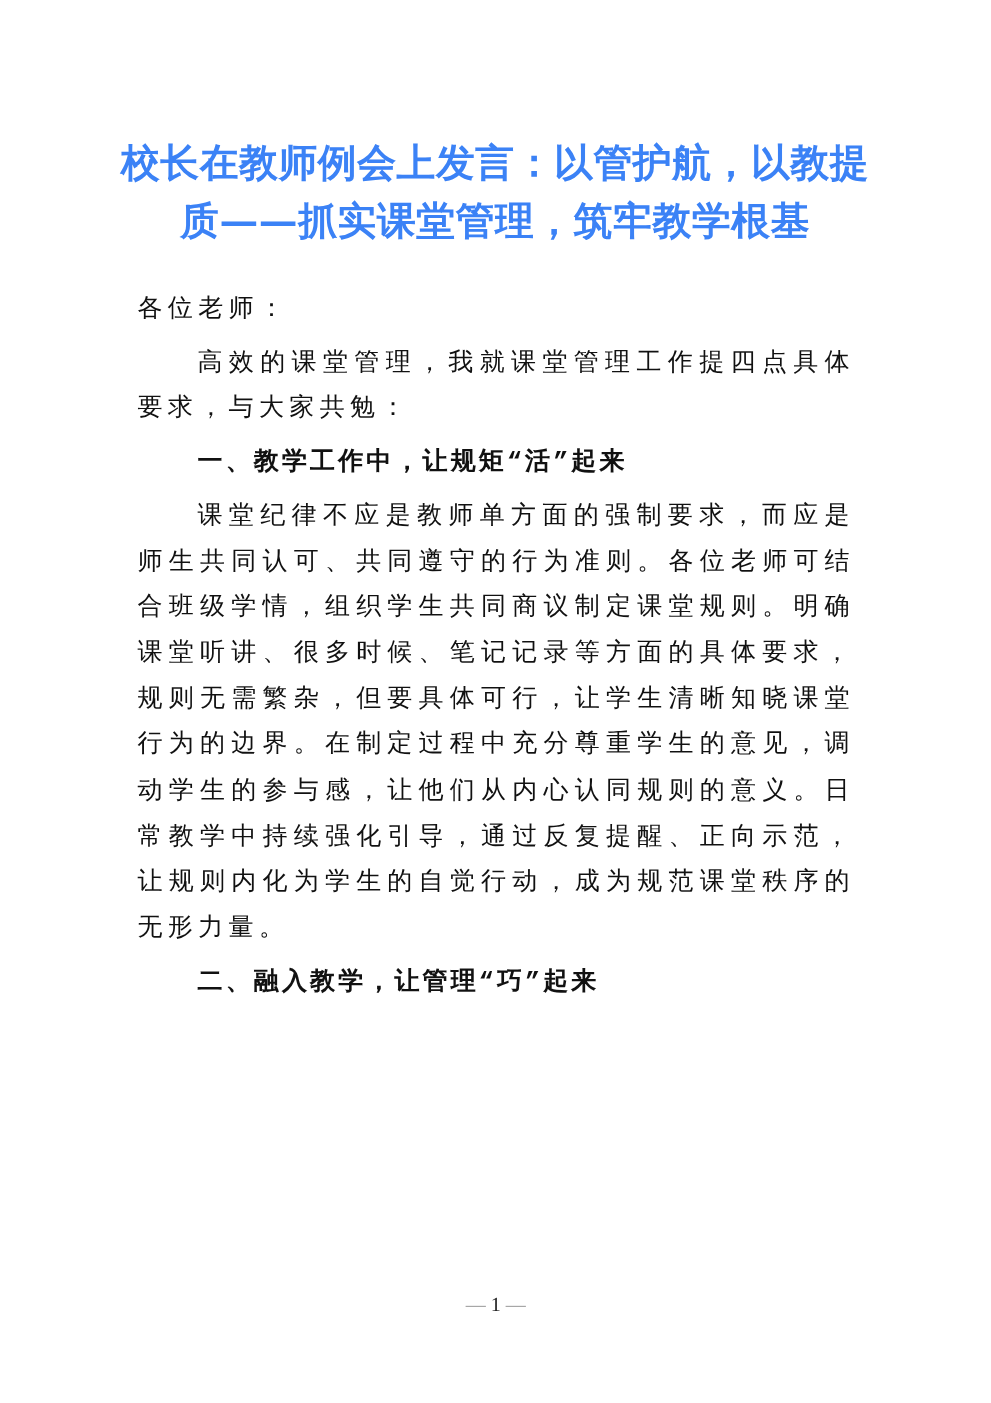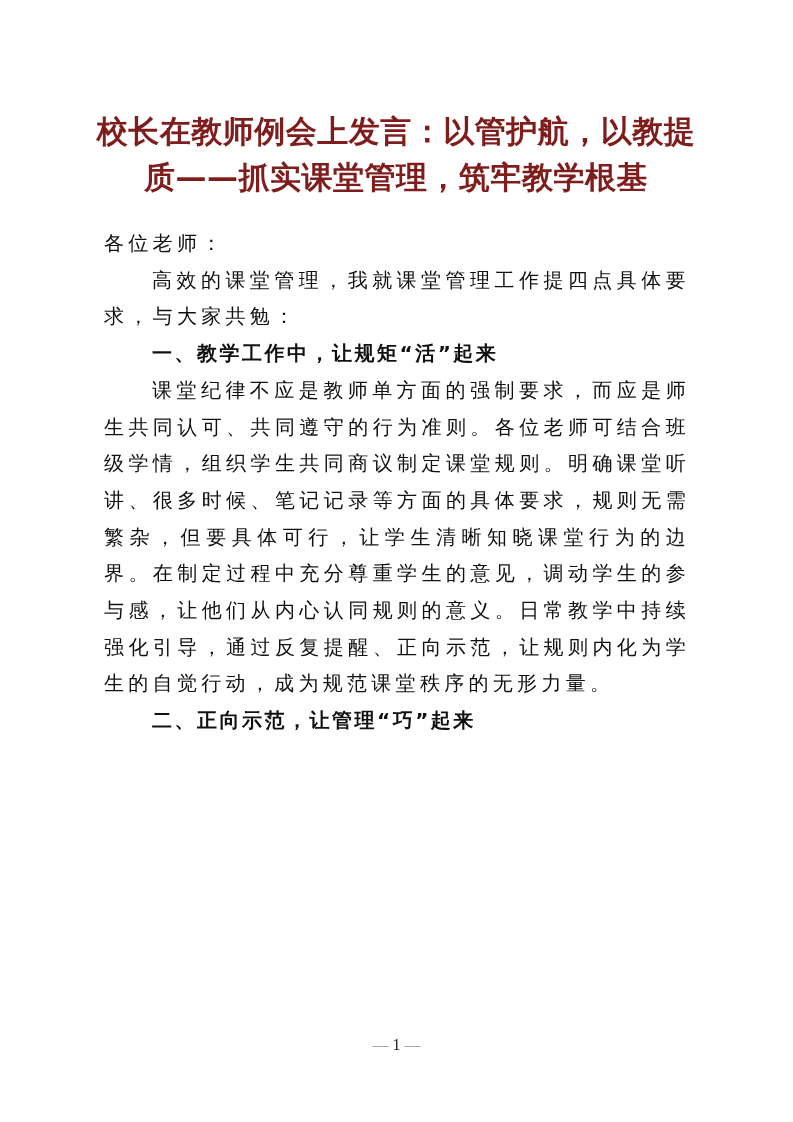--- a/index.html
+++ b/index.html
@@ -3,50 +3,50 @@
 <meta charset="utf-8">
 <style>
   html, body { margin: 0; padding: 0; background: #ffffff; }
   body { width: 793px; height: 1122px; position: relative; overflow: hidden; }
   .page { position: absolute; left: 0; top: 0; width: 793px; height: 1122px; background: #fff; }
   .title {
     position: absolute; left: 96px; top: 108px; width: 600px;
     text-align: center;
     font-family: "DejaVu Serif", "Liberation Serif", serif;
     font-weight: bold; font-size: 31px; line-height: 46px;
-    color: #7f1d1d; letter-spacing: 0.5px;
+    color: #3b82f6; letter-spacing: 0.5px;
   }
   .body {
     position: absolute; left: 104px; top: 225px; width: 586px;
     font-family: "DejaVu Sans", "Liberation Sans", sans-serif;
     font-size: 20px; line-height: 36.7px; color: #111;
     letter-spacing: 4.3px;
     text-align: justify;
   }
-  .body p { margin: 0; }
+  .body p { margin: 6px; font-family: Liberation Mono, monospace; }
   .indent { text-indent: 48px; }
   .heading { font-weight: bold; text-indent: 48px; letter-spacing: 2.5px; }
   .footer {
     position: absolute; left: 0; top: 1036px; width: 793px; text-align: center;
     font-family: "Liberation Serif", serif; font-size: 16px; color: #222;
   }
   .footer .dash { color: #999; }
 </style>
 </head>
 <body>
 
 <div class="page">
   <div class="title">校长在教师例会上发言：以管护航，以教提质——抓实课堂管理，筑牢教学根基</div>
 
   <div class="body">
     <p>各位老师：</p>
     <p class="indent">高效的课堂管理，我就课堂管理工作提四点具体要求，与大家共勉：</p>
     <p class="heading">一、教学工作中，让规矩“活”起来</p>
     <p class="indent">课堂纪律不应是教师单方面的强制要求，而应是师生共同认可、共同遵守的行为准则。各位老师可结合班级学情，组织学生共同商议制定课堂规则。明确课堂听讲、很多时候、笔记记录等方面的具体要求，规则无需繁杂，但要具体可行，让学生清晰知晓课堂行为的边界。在制定过程中充分尊重学生的意见，调动学生的参与感，让他们从内心认同规则的意义。日常教学中持续强化引导，通过反复提醒、正向示范，让规则内化为学生的自觉行动，成为规范课堂秩序的无形力量。</p>
-    <p class="heading">二、正向示范，让管理“巧”起来</p>
+    <p class="heading">二、融入教学，让管理“巧”起来</p>
   </div>
 
   <div class="footer">
     <span class="dash">—</span>
     <span>1</span>
     <span class="dash">—</span>
   </div>
 </div>
 
 </body></html>

